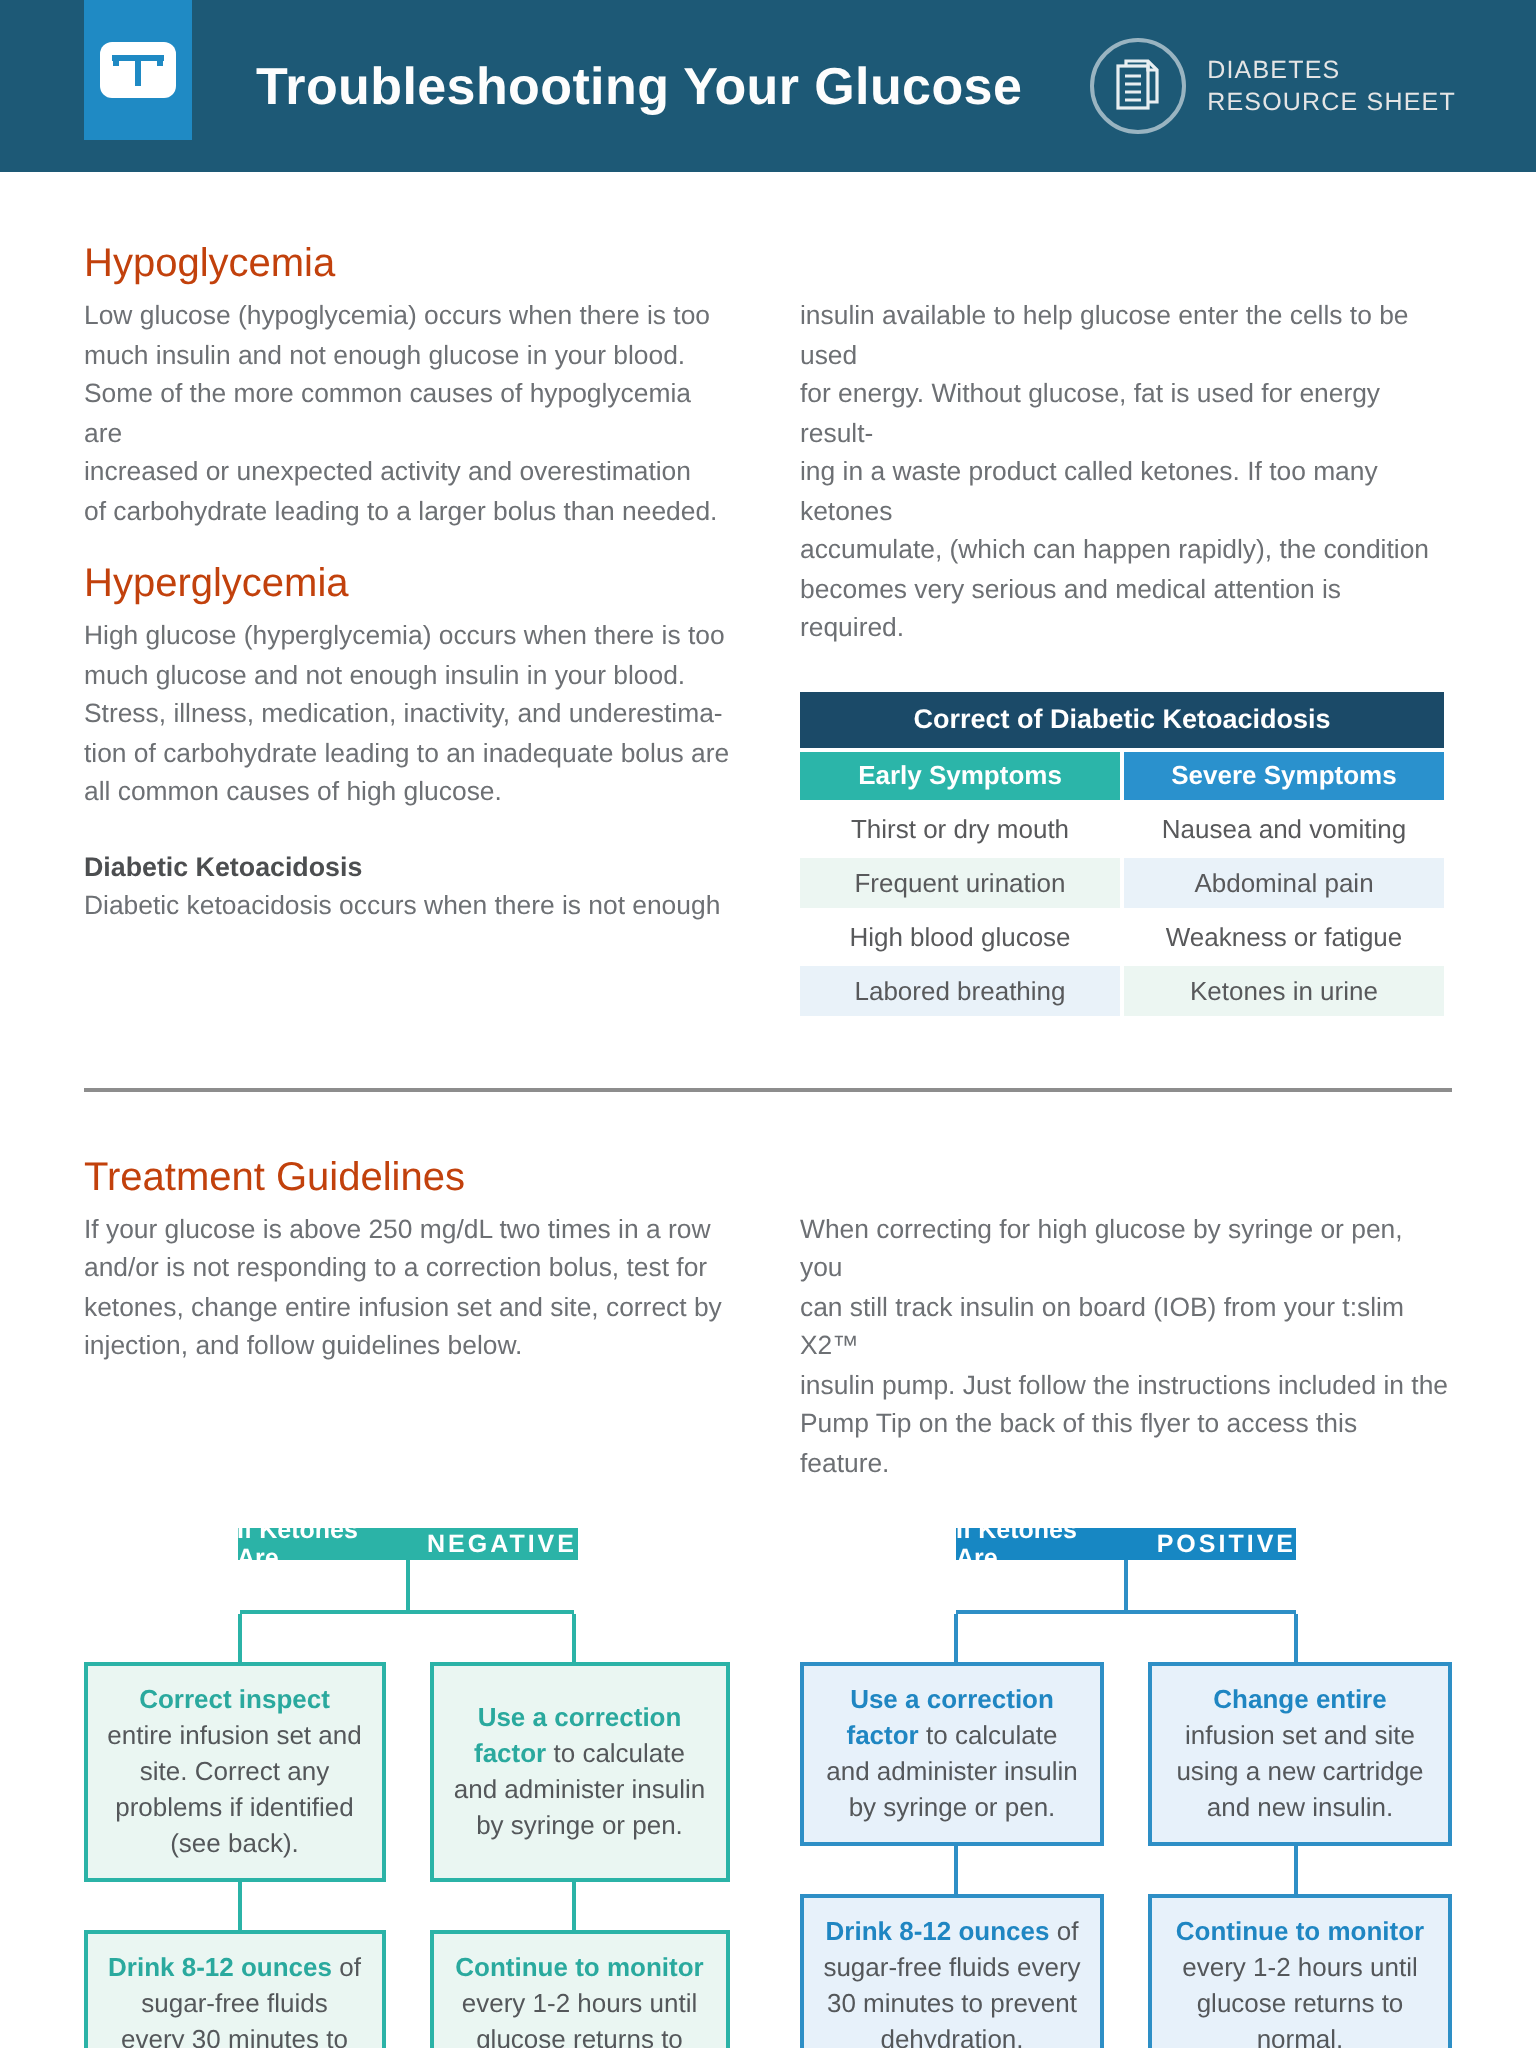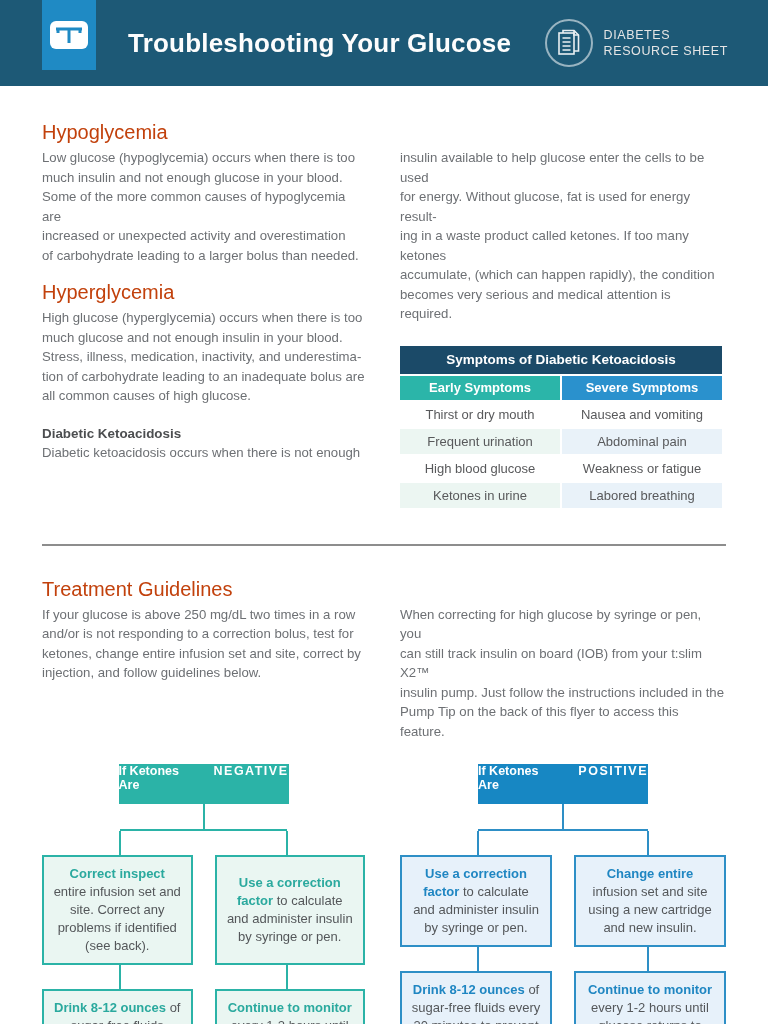--- a/index.html
+++ b/index.html
@@ -37,21 +37,21 @@
   .sym-cell { height:25px; display:flex; align-items:center; justify-content:center;
               font-size:13px; color:#58595b; background:#fff; }
   .tint-l { background:#ecf6f2; }
   .tint-r { background:#e9f2f9; }
 
   hr.divider { border:none; border-top:2px solid #8d8d8d; margin:36px 0 31px; }
 
   
   .flow-grid { margin-top:23px; }
   .flow { display:flex; flex-direction:column; }
-  .flow-header { width:170px; height:40px; margin:0 auto; display:flex; justify-content:center;
+  .flow-header { width:170px; height:16px; margin:0 auto; display:flex; align-items:center; justify-content:center;
                  color:#fff; font-size:12.5px; font-weight:700; }
   .flow-header .emph { letter-spacing:1.5px; margin-left:20px; }
   .teal .flow-header { background:#2bb3a7; }
   .blue .flow-header { background:#1787c3; }
   .stem { width:2px; height:25px; margin:0 auto; }
   .teal .stem { background:#2bb3a7; }
   .blue .stem { background:#2e8fc6; }
   .branch { position:relative; height:2px; }
   .branch i { position:absolute; top:0; height:2px; left:24%; width:52%; }
   .teal .branch i { background:#2bb3a7; }
@@ -122,32 +122,32 @@
     </div>
 
     <div>
       <p class="body lines offset-top">insulin available to help glucose enter the cells to be used
 for energy. Without glucose, fat is used for energy result-
 ing in a waste product called ketones. If too many ketones
 accumulate, (which can happen rapidly), the condition
 becomes very serious and medical attention is required.</p>
 
       <div class="sym-table">
-        <div class="sym-title">Symptoms of Diabetic Ketoacidosis</div>
+        <div class="sym-title">Correct of Diabetic Ketoacidosis</div>
         <div class="sym-col early">Early Symptoms</div>
         <div class="sym-col severe">Severe Symptoms</div>
 
         <div class="sym-cell">Thirst or dry mouth</div>
         <div class="sym-cell">Nausea and vomiting</div>
         <div class="sym-cell tint-l">Frequent urination</div>
         <div class="sym-cell tint-r">Abdominal pain</div>
         <div class="sym-cell">High blood glucose</div>
         <div class="sym-cell">Weakness or fatigue</div>
+        <div class="sym-cell tint-r">Labored breathing</div>
         <div class="sym-cell tint-l">Ketones in urine</div>
-        <div class="sym-cell tint-r">Labored breathing</div>
       </div>
     </div>
   </div>
 
   <hr class="divider">
 
   <div class="grid">
     <div>
       <h2>Treatment Guidelines</h2>
       <p class="body lines">If your glucose is above 250 mg/dL two times in a row

